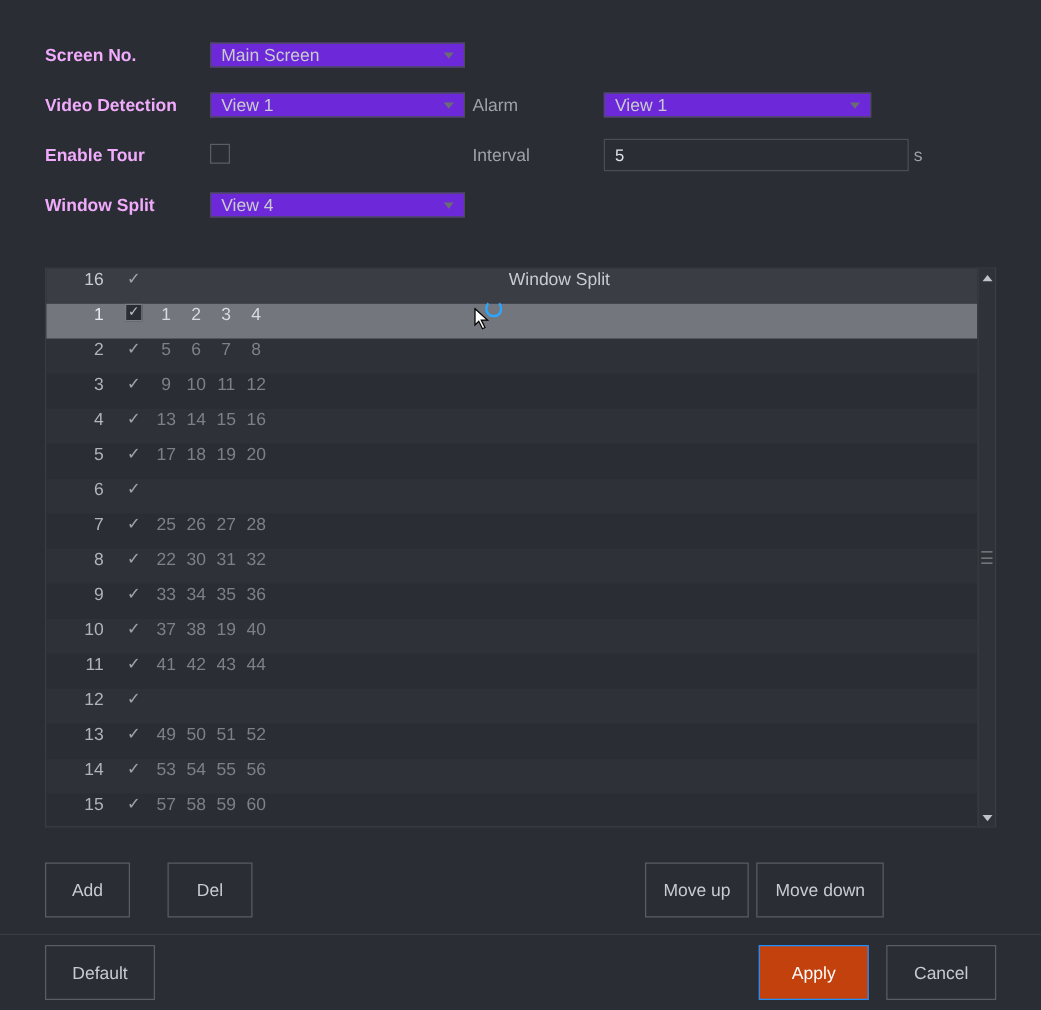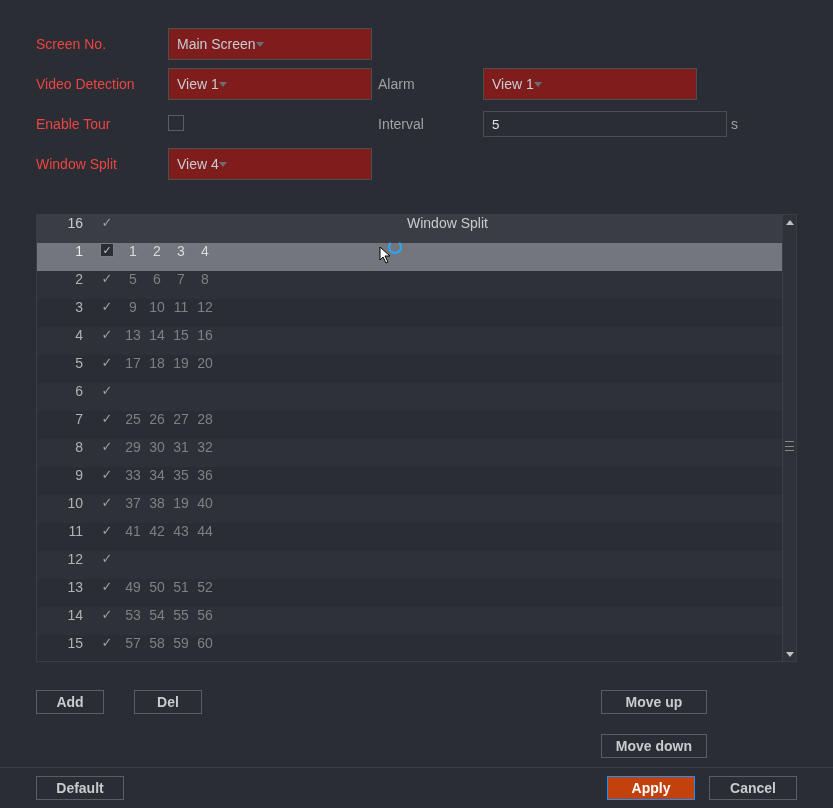--- a/index.html
+++ b/index.html
@@ -17,33 +17,35 @@
     padding: 30px 36px 10px 36px;
   }
   .form-row {
     display: flex;
     align-items: center;
     margin-bottom: 12px;
     height: 28px;
   }
   .label {
     width: 132px;
-    color: #ef4444;
+    color: #f0abfc;
+    font-weight: bold;
   }
   .label2 {
     width: 105px;
     color: #9ea1a6;
     margin-left: 6px;
   }
   .select {
     display: flex;
     align-items: center;
-    background: #7f1d1d;
+    justify-content: space-between;
+    background: #6d28d9;
     border: 1px solid #4a4d53;
-    height: 32px;
+    height: 20px;
     padding: 0 8px;
     color: #c8cbd0;
     cursor: pointer;
   }
   .select .arrow {
     width: 0; height: 0;
     border-left: 4px solid transparent;
     border-right: 4px solid transparent;
     border-top: 5px solid #6a6d73;
   }
@@ -163,34 +165,33 @@
 
   .row-buttons {
     margin: 28px 36px 0 36px;
     display: flex;
     gap: 30px;
   }
   .btn {
     border: 1px solid #5a5d63;
     background: #2a2d33;
     color: #c8cbd0;
-    height: 24px;
+    height: 44px;
     min-width: 68px;
     padding: 0 14px;
     display:flex; align-items:center; justify-content:center;
     cursor:pointer;
-    font-weight:bold;
   }
   .btn.primary {
     background: #c2410c;
     border-color: #1f8fff;
     color: #fff;
   }
   .row-buttons .spacer { flex:1; }
-  .row-buttons .pair { display:flex; gap:20px;flex-direction:column; }
+  .row-buttons .pair { display:flex; gap:6px; }
 
   .footer {
     position: absolute;
     left: 0; right: 0; bottom: 0;
     border-top: 1px solid #3a3d43;
     padding: 8px 36px;
     display:flex;
     align-items:center;
   }
   .footer .spacer { flex:1; }
@@ -338,21 +339,21 @@
             <span>28</span>
           </div>
           <div class="col-split"></div>
         </div>
         <div class="trow alt">
           <div class="col-idx">8</div>
           <div class="col-chk">
             <span class="tick">✓</span>
           </div>
           <div class="col-cells">
-            <span>29</span>
+            <span>22</span>
             <span>30</span>
             <span>31</span>
             <span>32</span>
           </div>
           <div class="col-split"></div>
         </div>
         <div class="trow">
           <div class="col-idx">9</div>
           <div class="col-chk">
             <span class="tick">✓</span>

